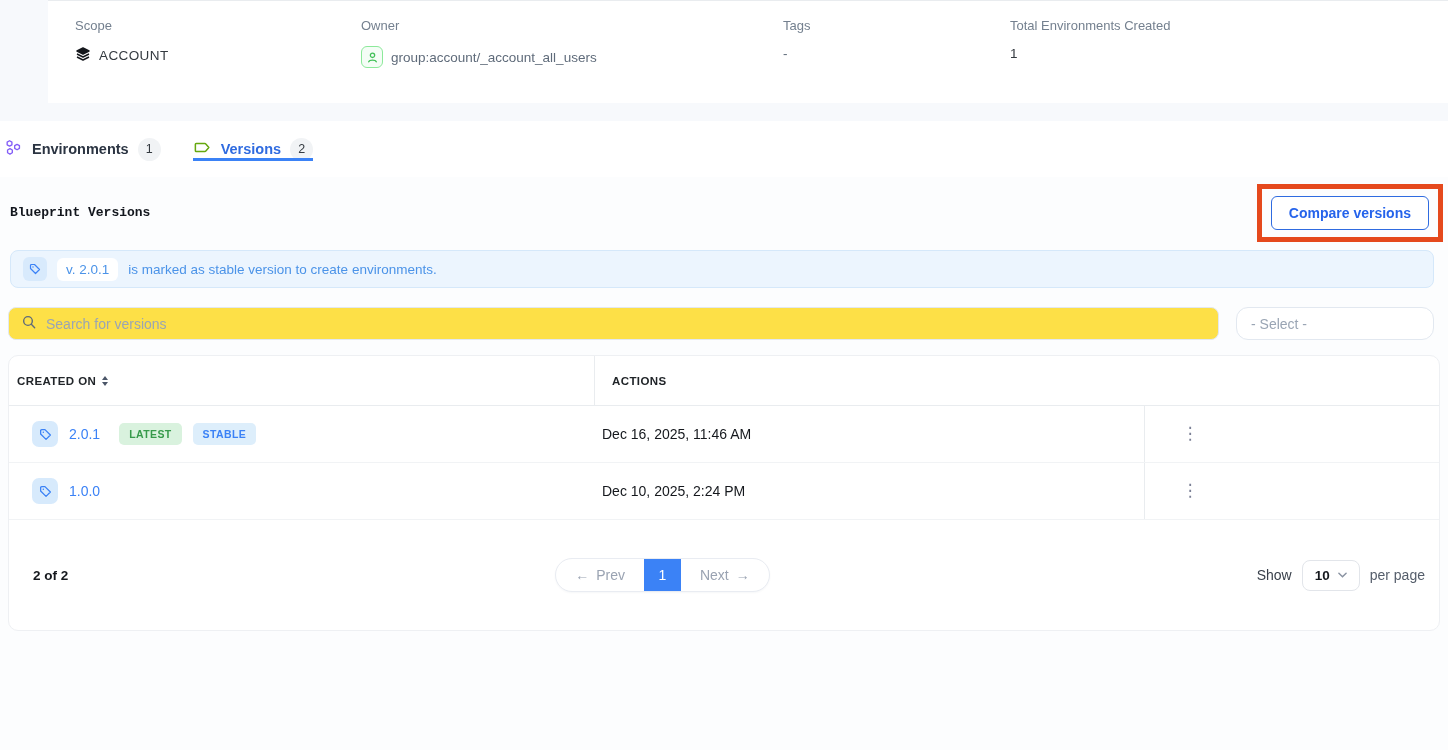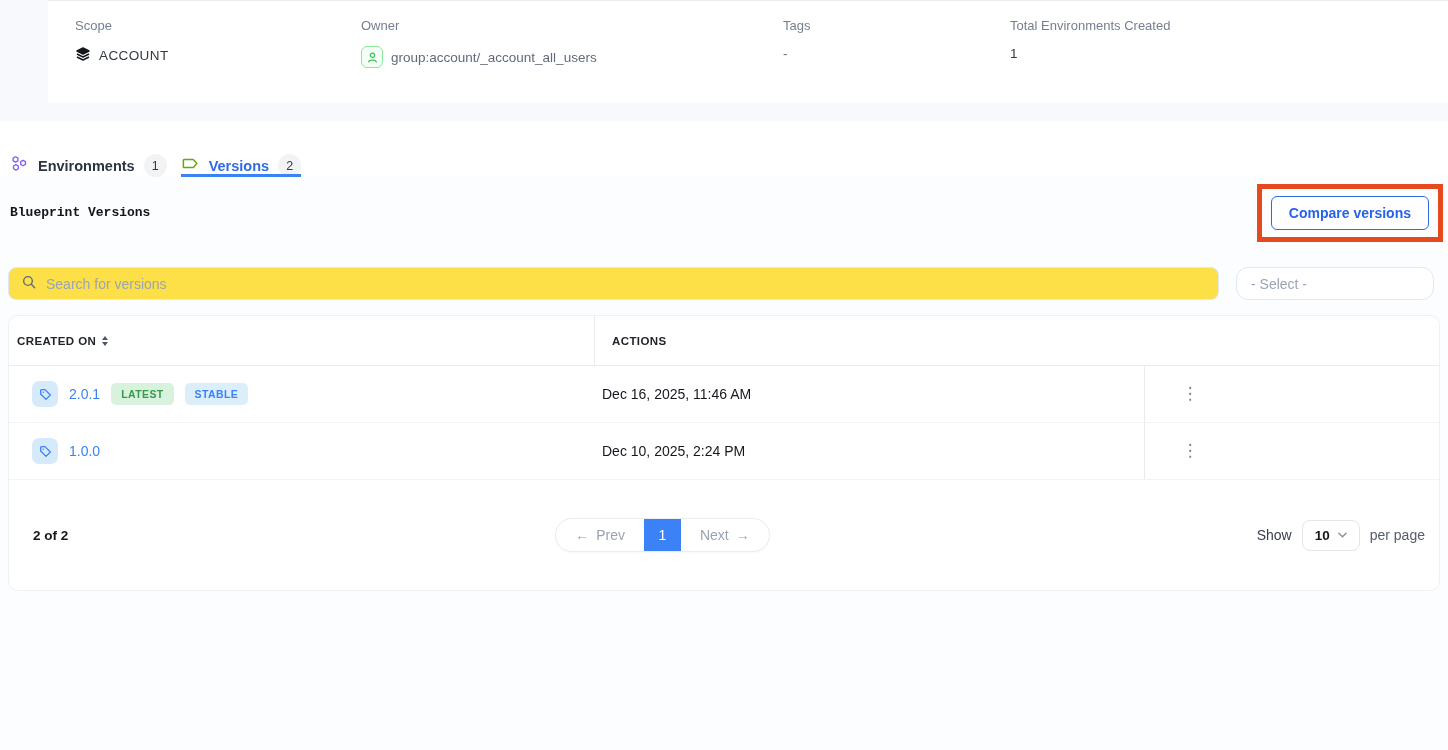--- a/index.html
+++ b/index.html
@@ -29,21 +29,21 @@
   .scope-value { letter-spacing:.4px; }
   .owner-chip {
     width:22px; height:22px; border:1px solid #8ce99a; background:#f4fdf6;
     border-radius:6px; display:flex; align-items:center; justify-content:center;
   }
   .owner-text { color:#5f6b7a; }
 
   
   .tabbar {
     margin-top:18px; background:#fff; height:56px;
-    display:flex; align-items:flex-end; padding-left:10px; gap:14px;
+    display:flex; align-items:center; padding-left:4px; gap:32px;
   }
   .tab { display:flex; align-items:center; gap:9px; cursor:pointer; position:relative; }
   .tab-label { font-size:14.5px; font-weight:bold; color:#2b3442; }
   .tab.active .tab-label { color:#2f6be0; }
   .tab.active::after {
     content:""; position:absolute; left:0; right:0; bottom:0;
     height:3px; background:#3b82f6;
   }
   .tab-count {
     min-width:23px; height:23px; padding:0 6px; border-radius:999px;
@@ -122,21 +122,21 @@
 
   .tag-chip {
     width:26px; height:26px; border-radius:7px; background:#d7eafc;
     display:flex; align-items:center; justify-content:center;
   }
   .version-link { color:#3b82f6; font-size:14px; cursor:pointer; }
   .badge {
     font-size:10.5px; font-weight:bold; letter-spacing:.4px;
     padding:5px 10px; border-radius:5px;
   }
-  .badge-latest { background:#d9f2de; color:#379a4b; }
+  .badge-latest { background:#d9f2de; color:#379a4b; margin-left:8px; }
   .badge-stable { background:#ddeefb; color:#3b82f6; }
   .date-text { font-size:14px; color:#15181d; }
   .kebab {
     margin-left:16px; width:24px; height:24px; border:none; background:transparent;
     color:#7a7f95; font-size:17px; line-height:24px; cursor:pointer; font-family:inherit;
   }
 
   .pager-row {
     height:110px; display:flex; align-items:center; padding:0 14px 0 24px;
   }
@@ -235,20 +235,30 @@
 
 <div class="section">
 
   <div class="section-header">
     <div class="section-title">Blueprint Versions</div>
     <div class="redbox">
       <button class="compare-btn">Compare versions</button>
     </div>
   </div>
 
+  <div class="banner">
+    <span class="banner-icon-chip">
+      <svg width="12" height="12" viewBox="0 0 24 24" fill="none" stroke="#3b82f6" stroke-width="2.4" stroke-linejoin="round">
+        <path d="M11 3 H5 a2 2 0 0 0 -2 2 v6 l10 10 8-8 Z"></path>
+        <circle cx="8" cy="8" r="1.4" fill="#3b82f6" stroke="none"></circle>
+      </svg>
+    </span>
+    <span class="banner-version">v. 2.0.1</span>
+    <span class="banner-text">is marked as stable version to create environments.</span>
+  </div>
 
   <div class="filters">
     <div class="search-box">
       <span>
         <svg width="16" height="16" viewBox="0 0 24 24" fill="none" stroke="#5f6b7a" stroke-width="2.1" stroke-linecap="round">
           <circle cx="10.5" cy="10.5" r="6.5"></circle>
           <path d="M15.5 15.5 L20.5 20.5"></path>
         </svg>
       </span>
       <input type="text" placeholder="Search for versions" style="">

